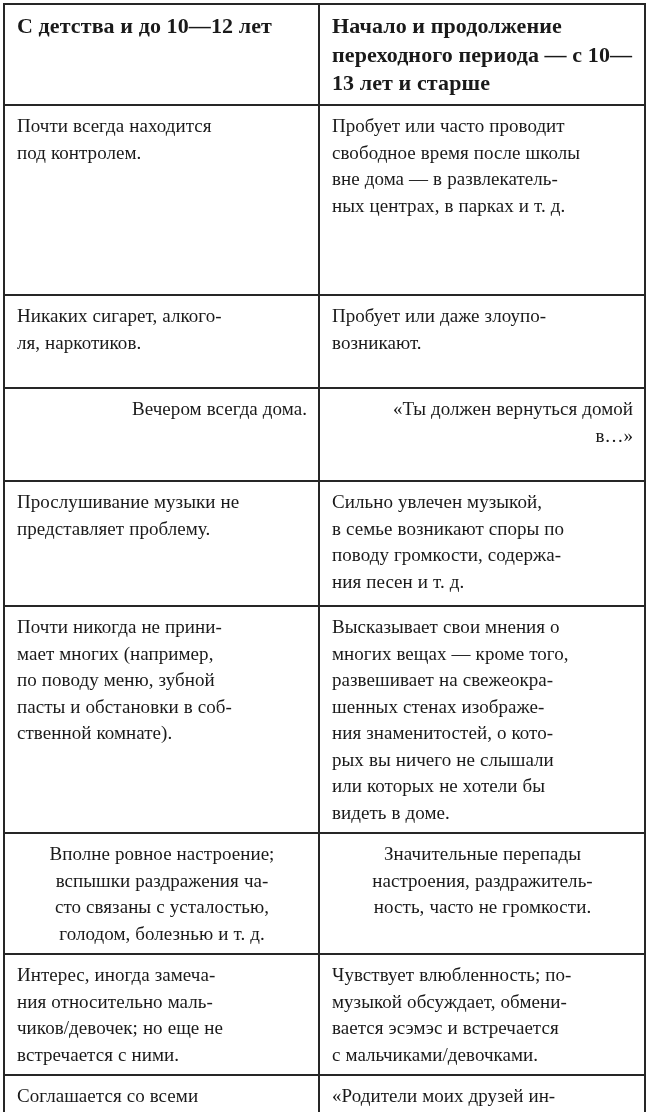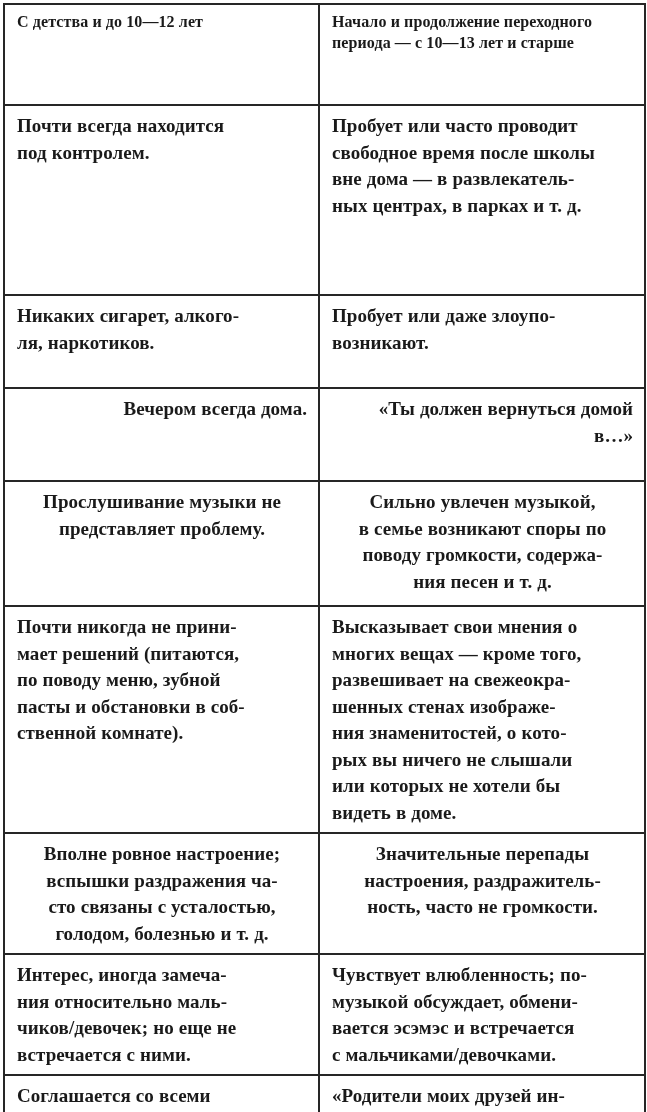--- a/index.html
+++ b/index.html
@@ -38,49 +38,49 @@
     border: 2px solid #262626;
     vertical-align: top;
     text-align: left;
     padding: 7px 11px 6px 12px;
   }
 
   
   thead th {
     font-weight: bold;
     text-align: center;
-    font-size: 16px;
+    font-size: 22px;
     line-height: 1.30;
     letter-spacing: 0.1px;
     padding-top: 9px;
     padding-bottom: 9px;
     height: 86px;
     vertical-align: middle;
   }
   thead th .hdr-text { display: block; }
 
   
   tbody td {
     font-size: 19px;
     line-height: 1.395;
-    font-weight: bold;
+    font-weight: normal;
     letter-spacing: 0.05px;
     word-spacing: 0.2px;
   }
   tbody td .cell-text {
     display: block;
     white-space: pre-line;
     hyphens: none;
   }
 
   
   tr.r1 td { height: 175px; }
   tr.r2 td { height: 78px;  }
   tr.r3 td { height: 78px; text-align: right;  }
-  tr.r4 td { height: 110px; text-align: center; }
+  tr.r4 td { height: 110px; }
   tr.r5 td { height: 208px; }
   tr.r6 td { height: 104px; text-align: center; }
   tr.r7 td { height: 104px; }
   tr.r8 td { height: 104px; }
 </style>
 </head>
 <body>
 
 <div class="table-wrap">
   <table class="compare-table">
@@ -140,21 +140,21 @@
         <td>
             <span class="cell-text">Сильно увлечен музыкой,
 в семье возникают споры по
 поводу громкости, содержа-
 ния песен и т. д.</span>
           </td>
       </tr>
       <tr class="r5">
         <td>
             <span class="cell-text">Почти никогда не прини-
-мает решений (питаются,
+мает многих (например,
 по поводу меню, зубной
 пасты и обстановки в соб-
 ственной комнате).</span>
           </td>
         <td>
             <span class="cell-text">Высказывает свои мнения о
 многих вещах — кроме того,
 развешивает на свежеокра-
 шенных стенах изображе-
 ния знаменитостей, о кото-

